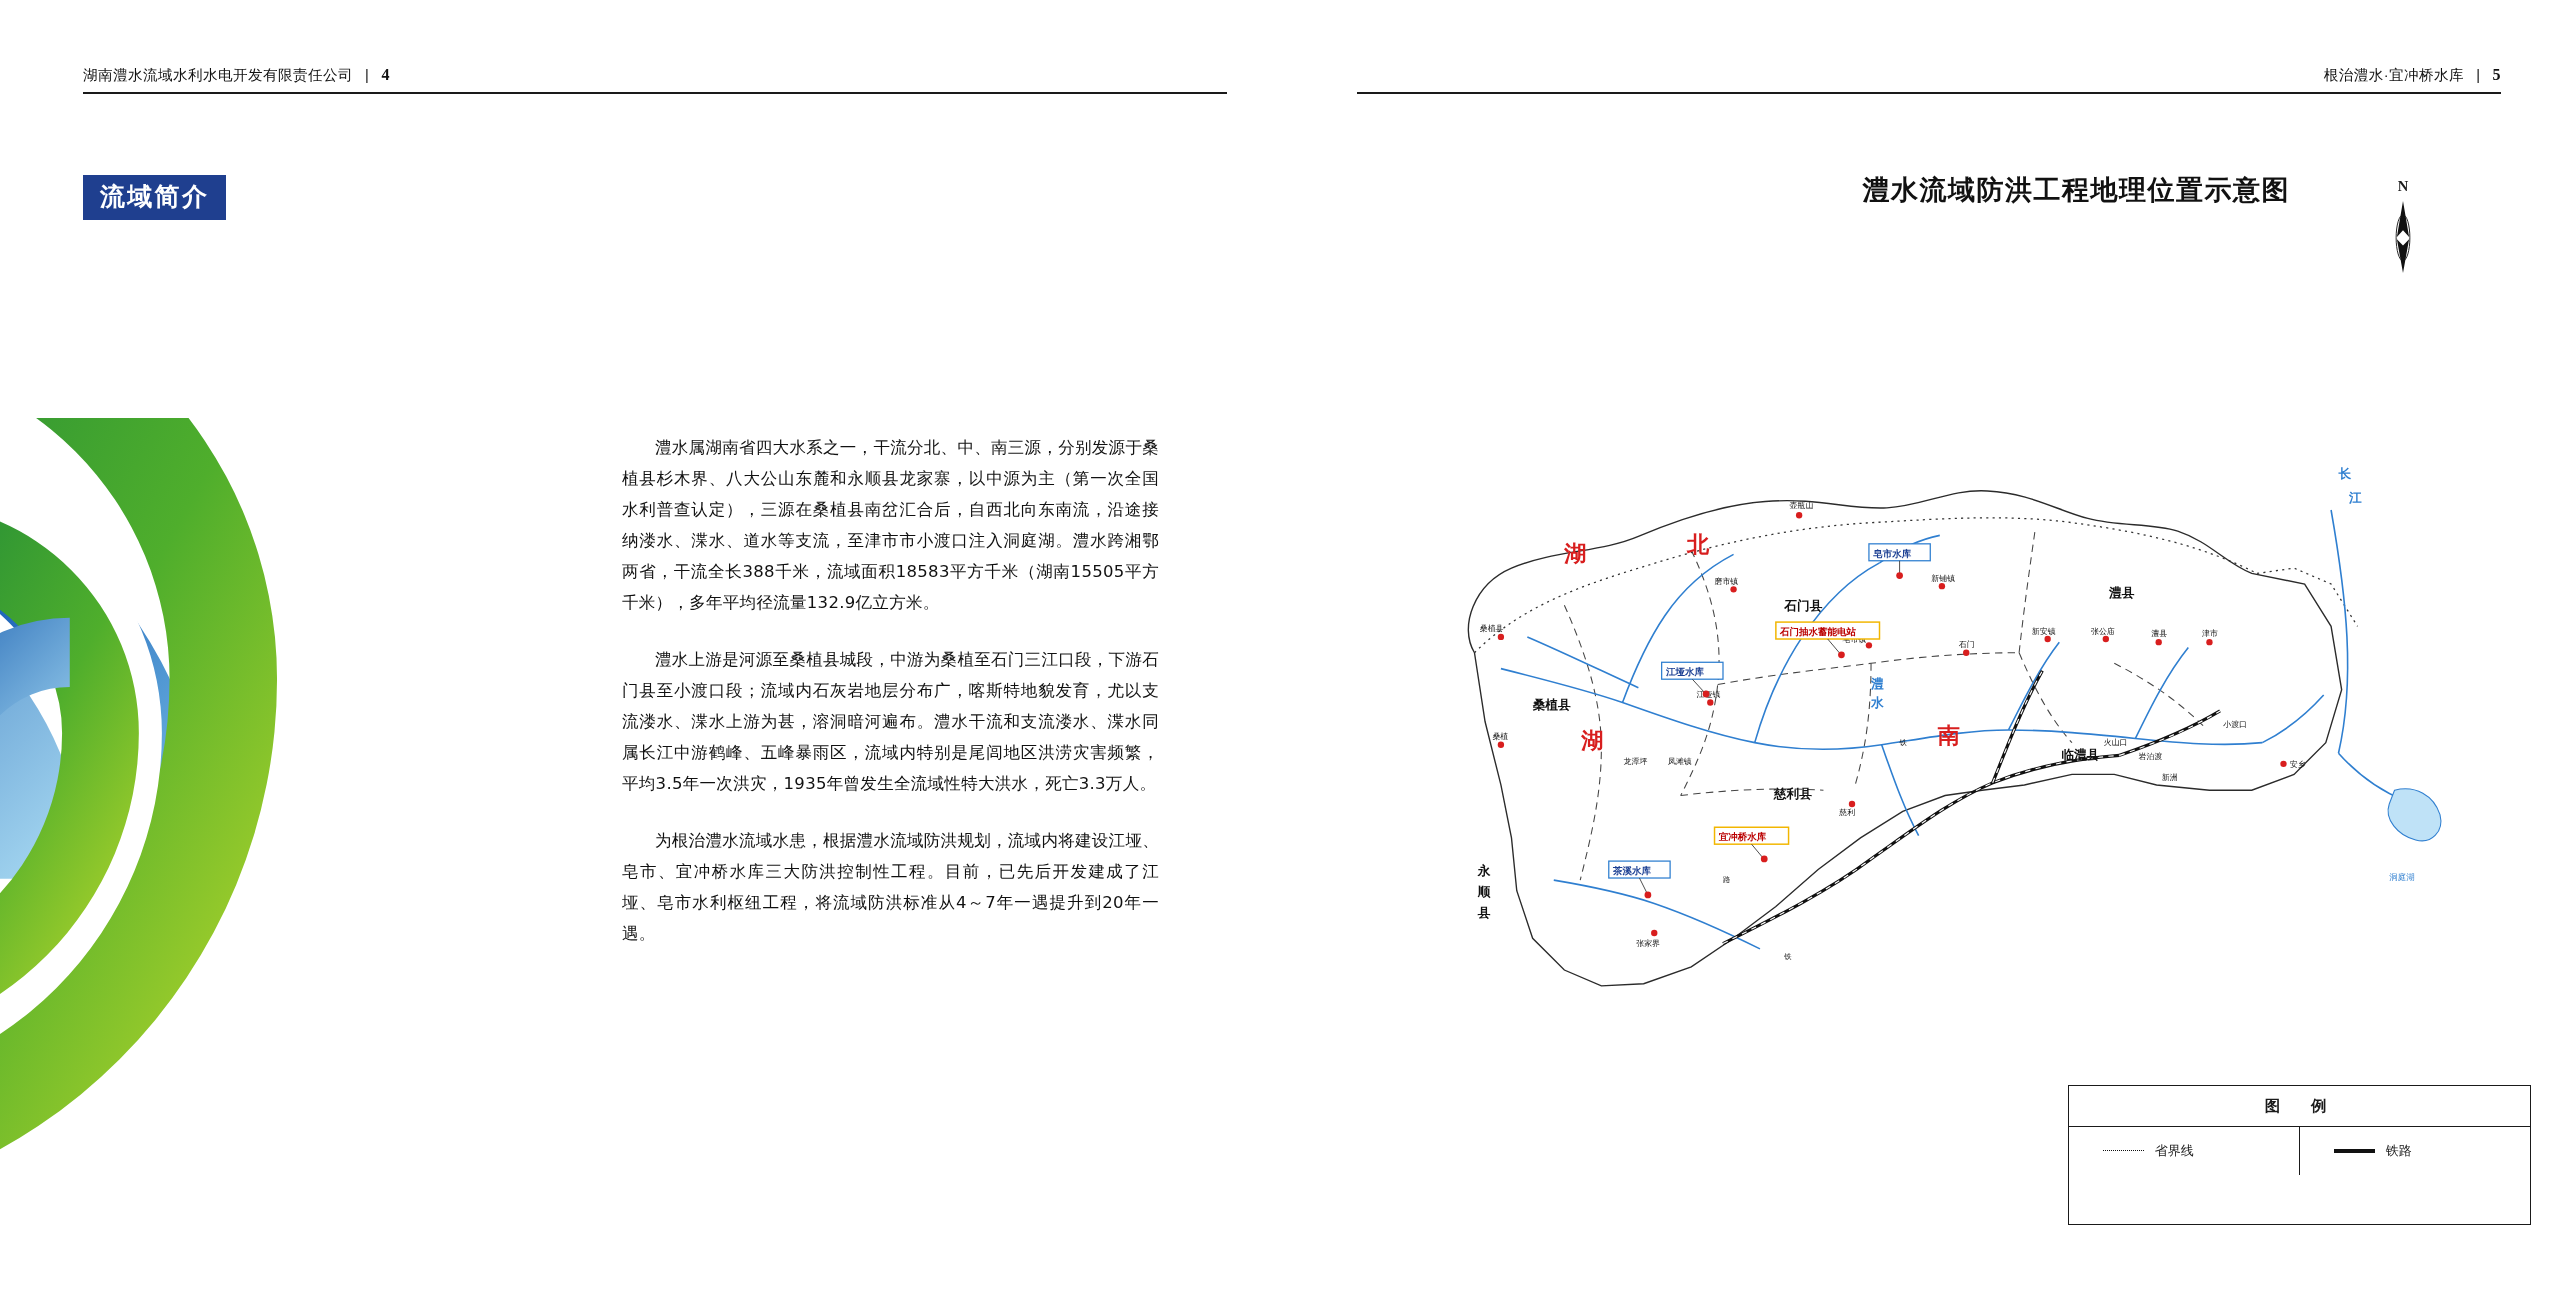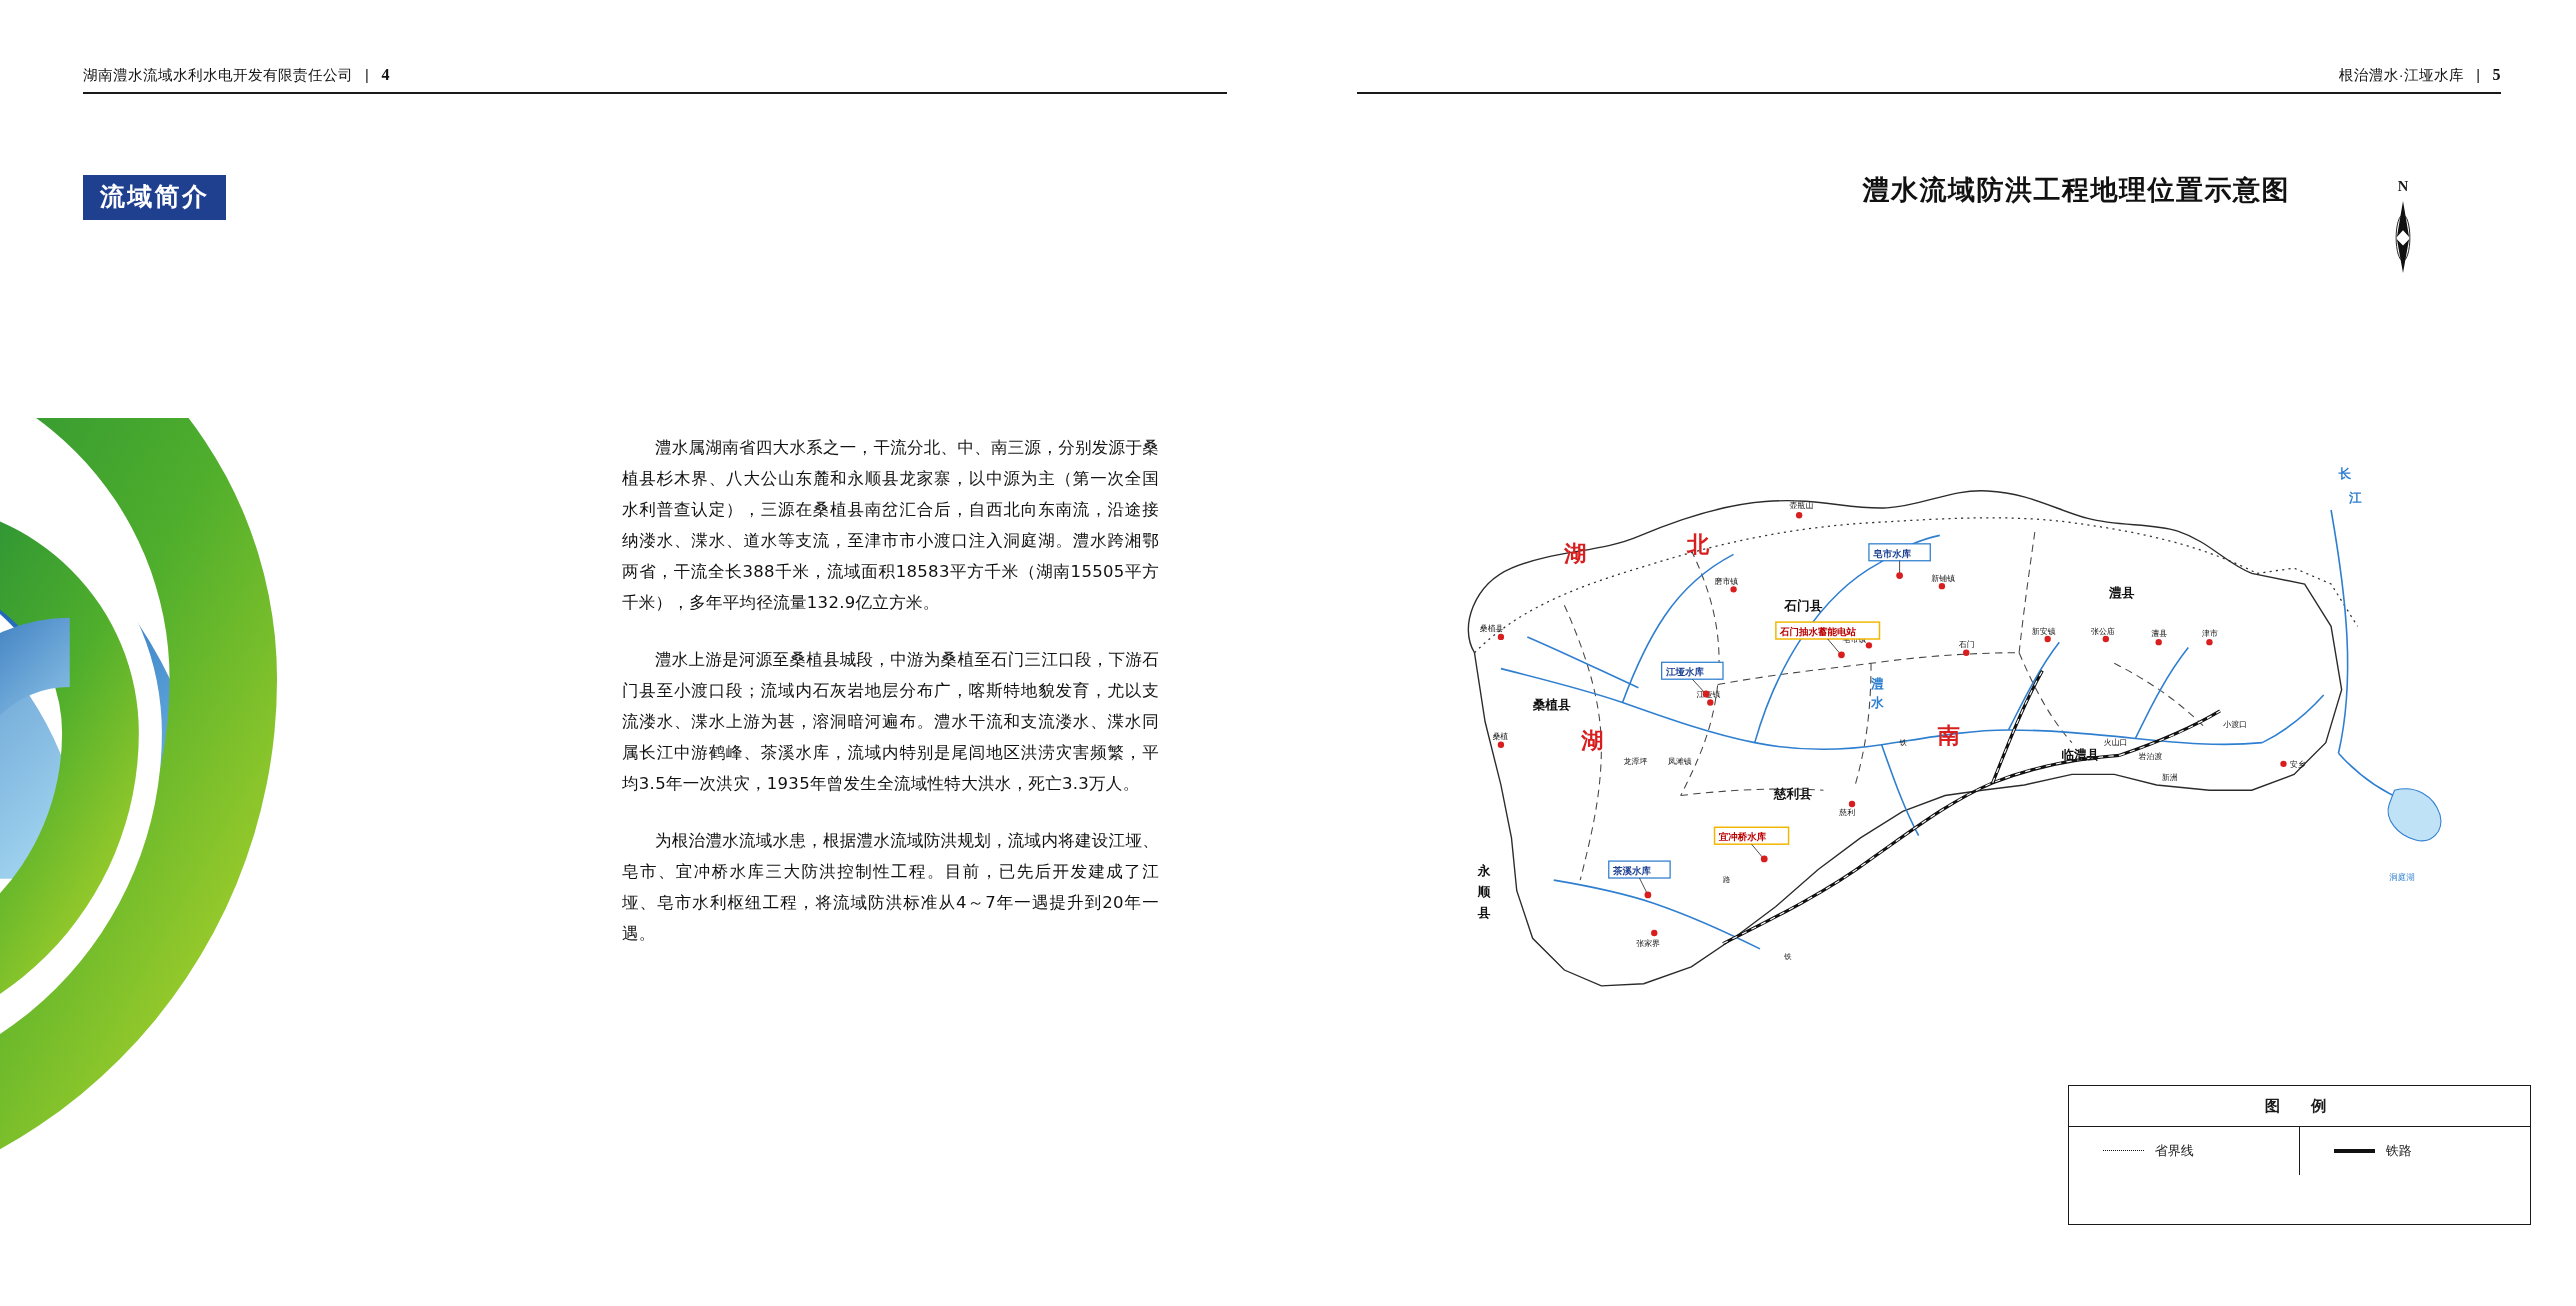--- a/index.html
+++ b/index.html
@@ -98,28 +98,28 @@
 
       <path d="M120,1000 A470,470 0 0 0 590,530 A350,350 0 0 0 240,180 L240,300 A230,230 0 0 1 470,530 A350,350 0 0 1 120,880 Z" fill="#ffffff" transform="translate(-60,-120)"></path>
       <path d="M150,940 A410,410 0 0 0 560,530 A300,300 0 0 0 260,230 L260,330 A200,200 0 0 1 460,530 A310,310 0 0 1 150,840 Z" fill="url(#ggreen)" transform="translate(-60,-120)"></path>
 
       <path d="M250,600 A220,220 0 0 1 470,380 L470,470 A130,130 0 0 0 340,600 Z" fill="url(#gcyan)" transform="translate(-60,-120)"></path>
     </svg>
   </div>
 
   <div class="bodycol">
     <p>澧水属湖南省四大水系之一，干流分北、中、南三源，分别发源于桑植县杉木界、八大公山东麓和永顺县龙家寨，以中源为主（第一次全国水利普查认定），三源在桑植县南岔汇合后，自西北向东南流，沿途接纳溇水、渫水、道水等支流，至津市市小渡口注入洞庭湖。澧水跨湘鄂两省，干流全长388千米，流域面积18583平方千米（湖南15505平方千米），多年平均径流量132.9亿立方米。</p>
-    <p>澧水上游是河源至桑植县城段，中游为桑植至石门三江口段，下游石门县至小渡口段；流域内石灰岩地层分布广，喀斯特地貌发育，尤以支流溇水、渫水上游为甚，溶洞暗河遍布。澧水干流和支流溇水、渫水同属长江中游鹤峰、茶溪水库，流域内特别是尾闾地区洪涝灾害频繁，平均3.5年一次洪灾，1935年曾发生全流域性特大洪水，死亡3.3万人。</p>
+    <p>澧水上游是河源至桑植县城段，中游为桑植至石门三江口段，下游石门县至小渡口段；流域内石灰岩地层分布广，喀斯特地貌发育，尤以支流溇水、渫水上游为甚，溶洞暗河遍布。澧水干流和支流溇水、渫水同属长江中游鹤峰、五峰暴雨区，流域内特别是尾闾地区洪涝灾害频繁，平均3.5年一次洪灾，1935年曾发生全流域性特大洪水，死亡3.3万人。</p>
     <p>为根治澧水流域水患，根据澧水流域防洪规划，流域内将建设江垭、皂市、宜冲桥水库三大防洪控制性工程。目前，已先后开发建成了江垭、皂市水利枢纽工程，将流域防洪标准从4～7年一遇提升到20年一遇。</p>
   </div>
 </div>
 
 <div class="page page-right">
   <div class="runhead runhead-right">
-    <span>根治澧水·江垭水库</span>
+    <span>根治澧水·宜冲桥水库</span>
     <span class="sep">|</span>
     <span class="pg">5</span>
   </div>
   <div class="rule rule-right"></div>
 </div>
 
 <div class="map-title">澧水流域防洪工程地理位置示意图</div>
 
 <div class="compass">
   <div class="n">N</div>

